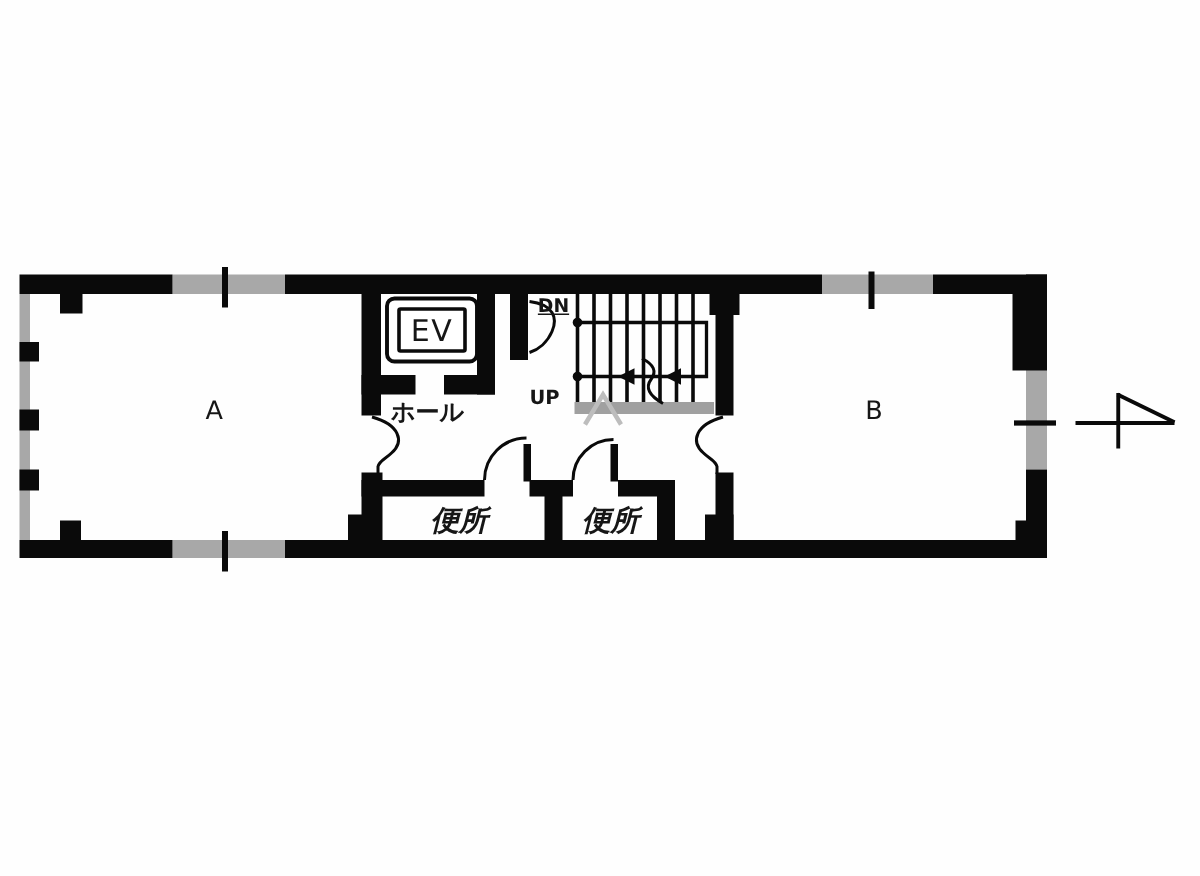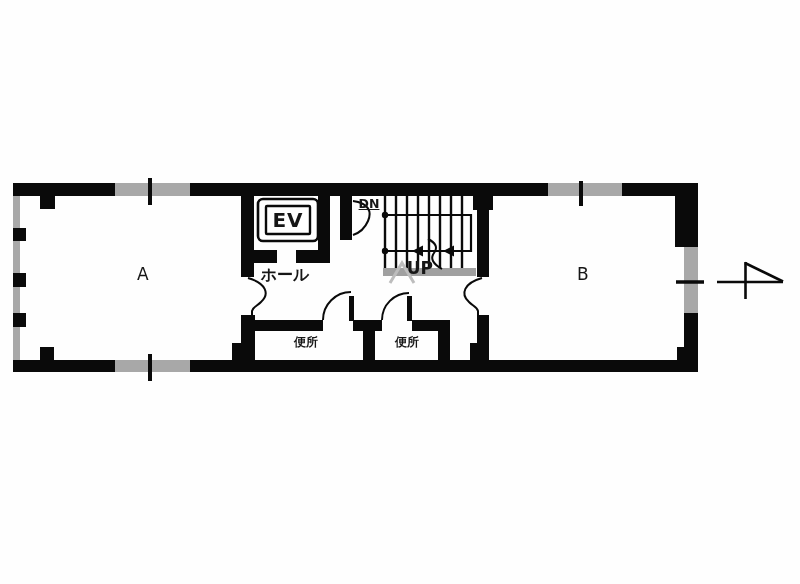--- a/index.html
+++ b/index.html
@@ -14,26 +14,26 @@
   .lbl{
     position:absolute;
     color:#161616;
     text-align:center;
     white-space:nowrap;
     user-select:none;
   }
   .lbl-room{font-size:17px;letter-spacing:.5px;}
   .lbl-ev{
     left:266px;top:206px;width:44px;height:28px;
-    line-height:28px;font-size:20px;font-weight:bold;letter-spacing:1px;
+    line-height:28px;font-size:20px;font-weight:normal;letter-spacing:1px;
   }
   .lbl-dn{left:353px;top:196px;width:32px;font-size:12.5px;font-weight:600;text-align:center;text-decoration:underline;}
-  .lbl-up{left:353px;top:258px;width:32px;font-size:17px;font-weight:600;text-align:right;margin-left:48px;}
+  .lbl-up{left:353px;top:258px;width:32px;font-size:13px;font-weight:600;text-align:left;}
   .lbl-hall{left:252px;top:265px;width:66px;font-size:16px;font-weight:600;}
-  .lbl-toilet{width:64px;font-size:12px;font-weight:600;}
+  .lbl-toilet{width:64px;font-size:19px;font-weight:600;font-style:italic;}
   .lbl-toilet-1{left:274px;top:334px;}
   .lbl-toilet-2{left:375px;top:334px;}
   .lbl-a{left:128px;top:264px;width:30px;}
   .lbl-b{left:568px;top:264px;width:30px;}
 </style>
 </head>
 <body>
 
 <div class="stage">
 

